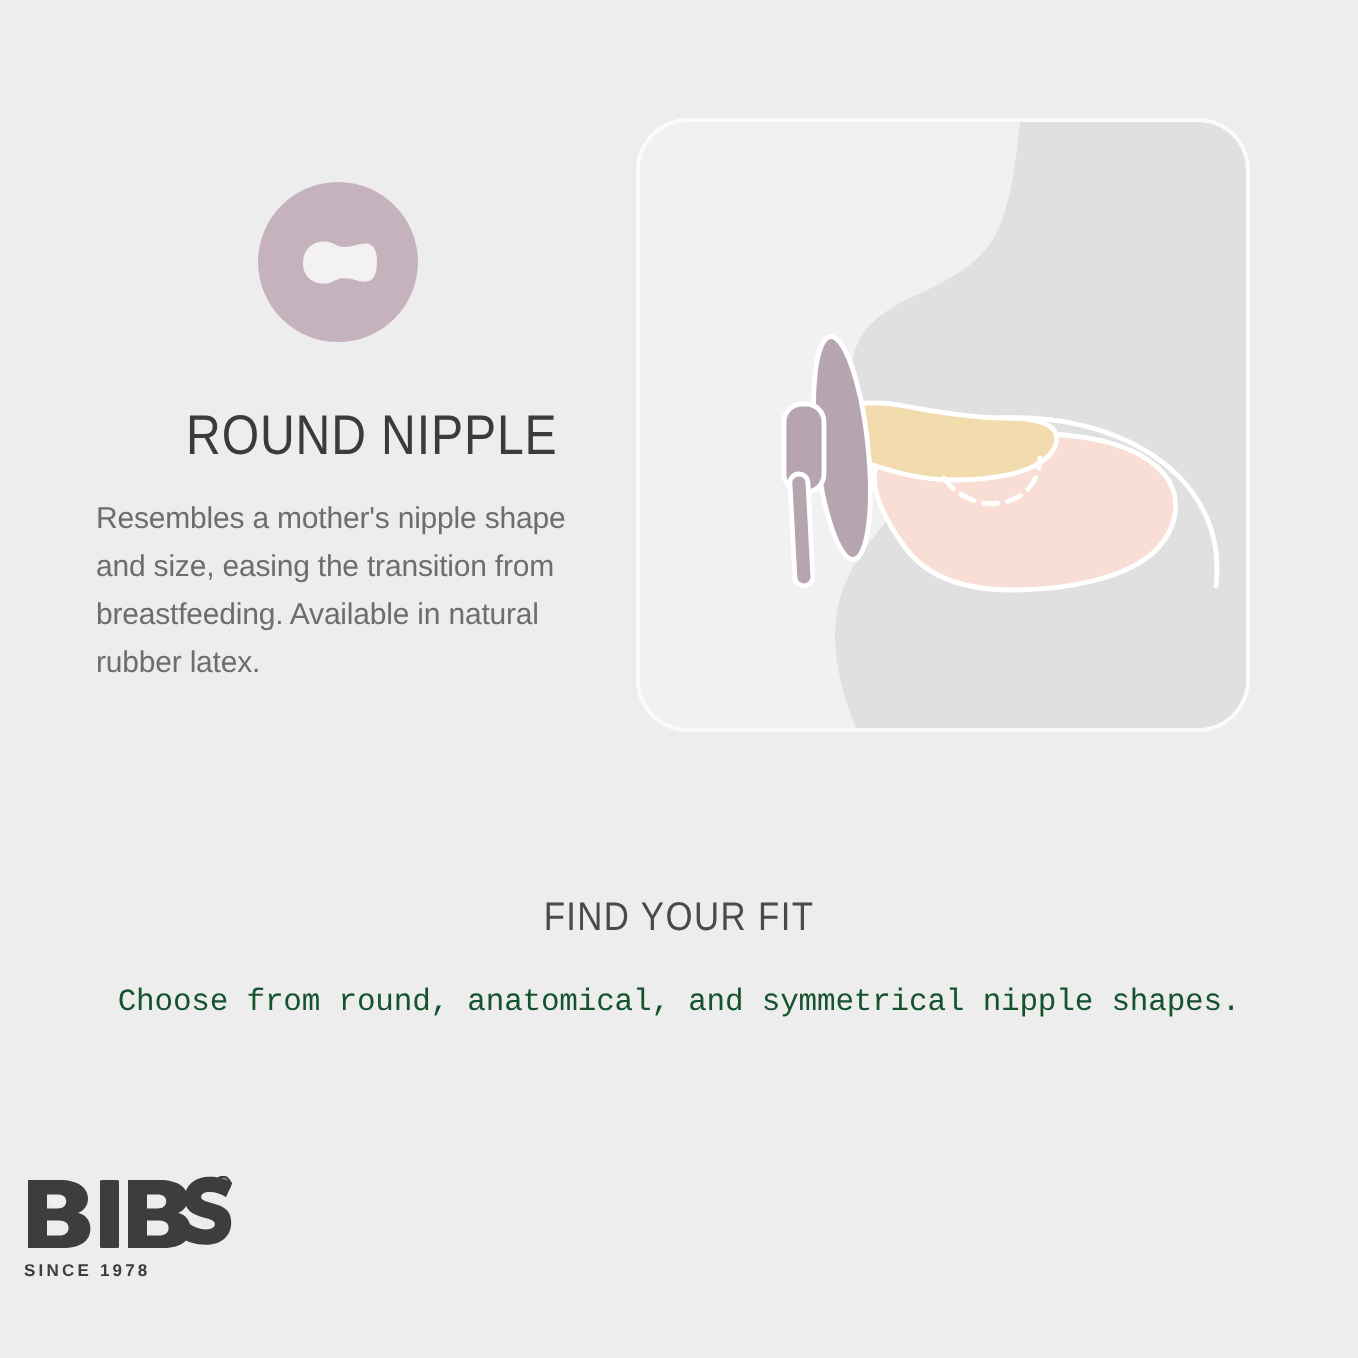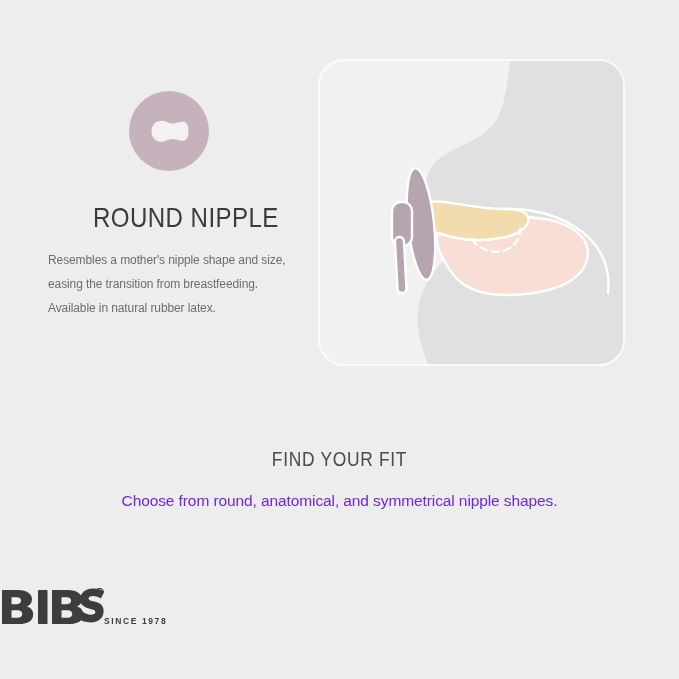--- a/index.html
+++ b/index.html
@@ -55,21 +55,21 @@
     transform: scaleX(0.86);
     transform-origin: left center;
     white-space: nowrap;
   }
 
   .feature-desc {
     position: absolute;
     left: 0px;
     top: 163px;
     width: 245px;
-    font-size: 12px;
+    font-size: 15px;
     line-height: 24px;
     color: #6d6d6d;
     font-weight: 400;
     letter-spacing: -0.1px;
   }
 
   
   .illus-card {
     position: absolute;
     left: 318px;
@@ -102,33 +102,34 @@
     transform: scaleX(0.87);
   }
 
   .find-fit-sub {
     position: absolute;
     left: 0;
     right: 0;
     top: 492px;
     text-align: center;
     font-size: 15.5px;
-    color: #6d28d9;
+    color: #14532d;
     letter-spacing: -0.1px;
+    font-family: Liberation Mono, monospace;
   }
 
   
   .logo-wrap {
     position: absolute;
-    left: 0;
+    left: 12px;
     right: 0;
     top: 588px;
     display: flex;
-    flex-direction: row;
-    align-items: flex-end;
+    flex-direction: column;
+    align-items: flex-start;
   }
   .logo-mark {
     position: relative;
     display: flex;
     align-items: flex-start;
   }
   .logo-mark svg {
     display: block;
   }
   .logo-since {

